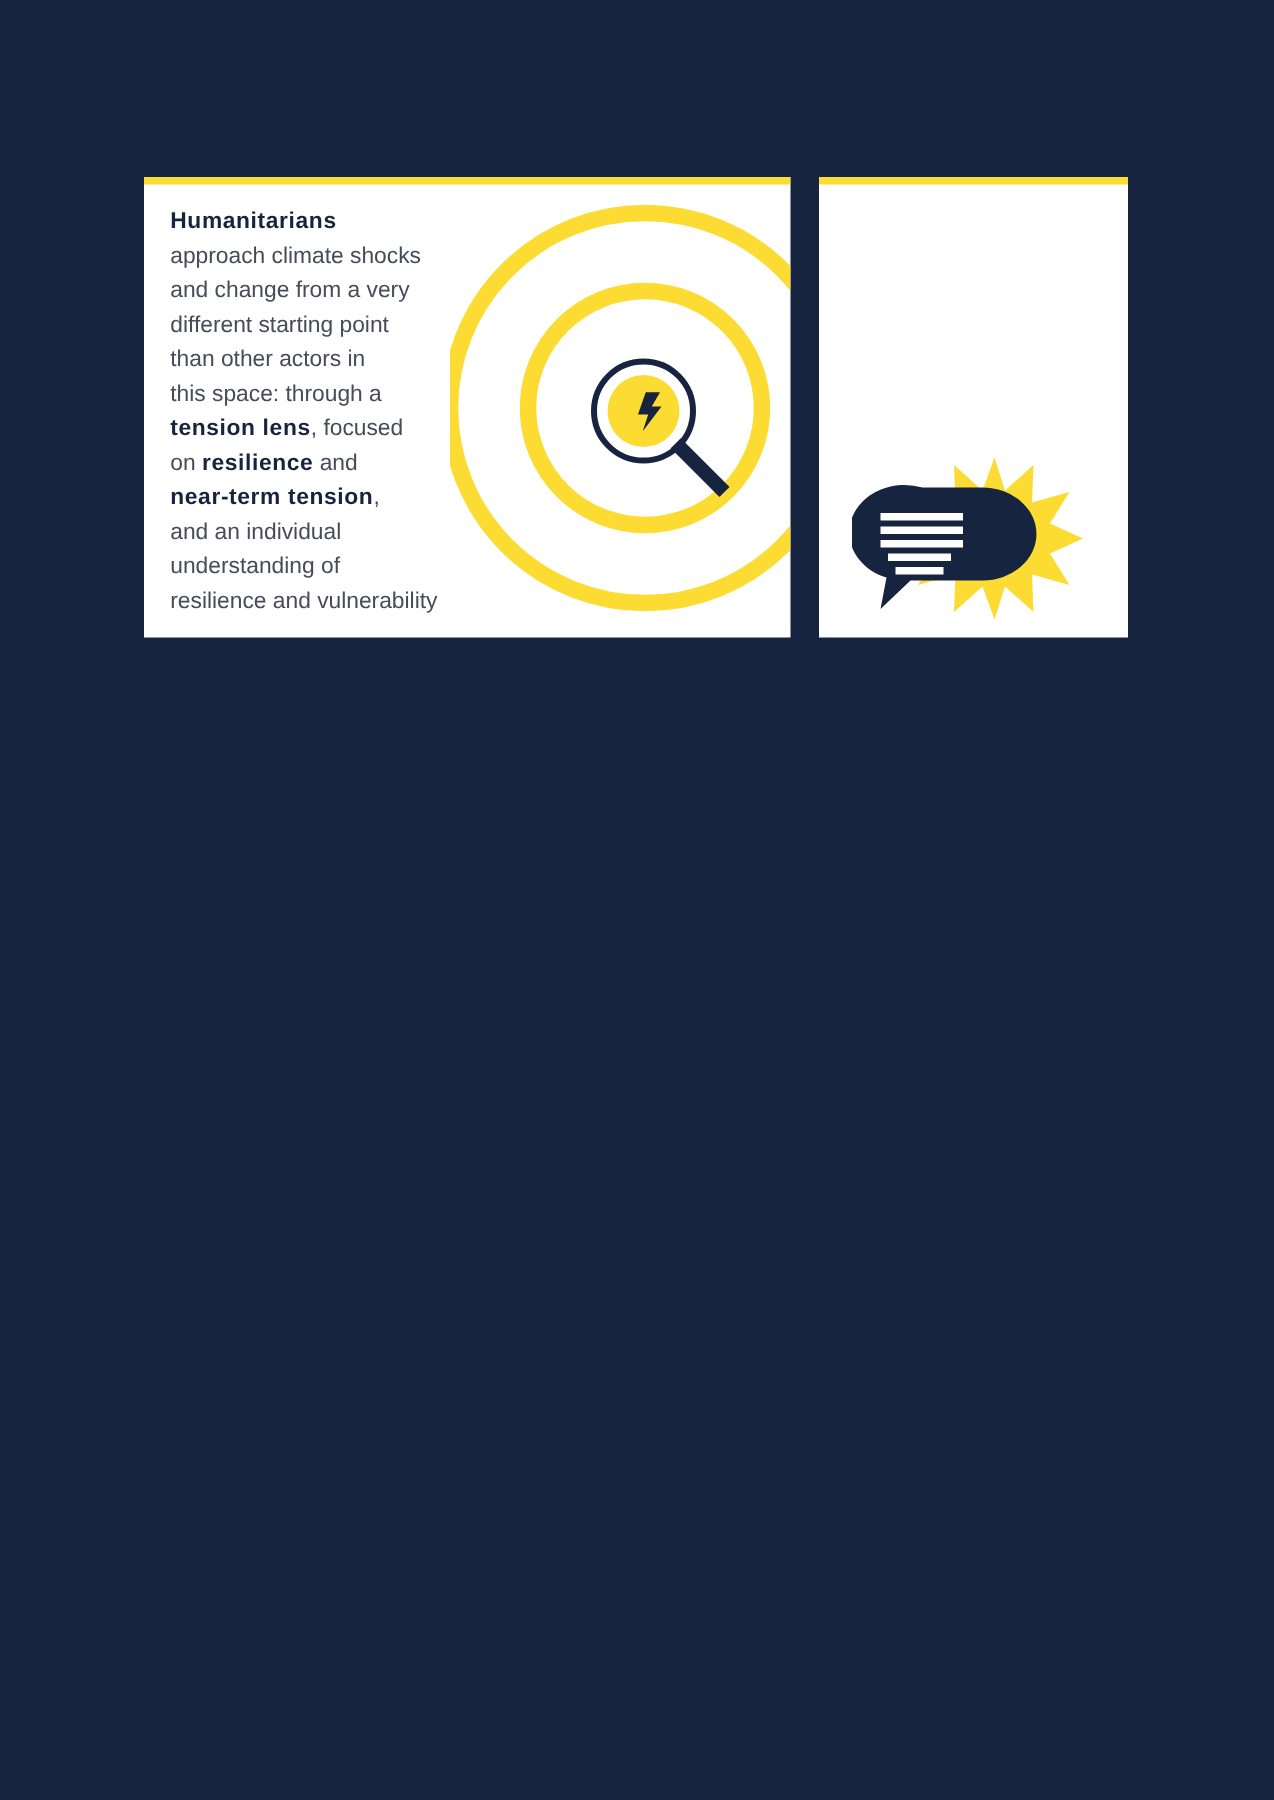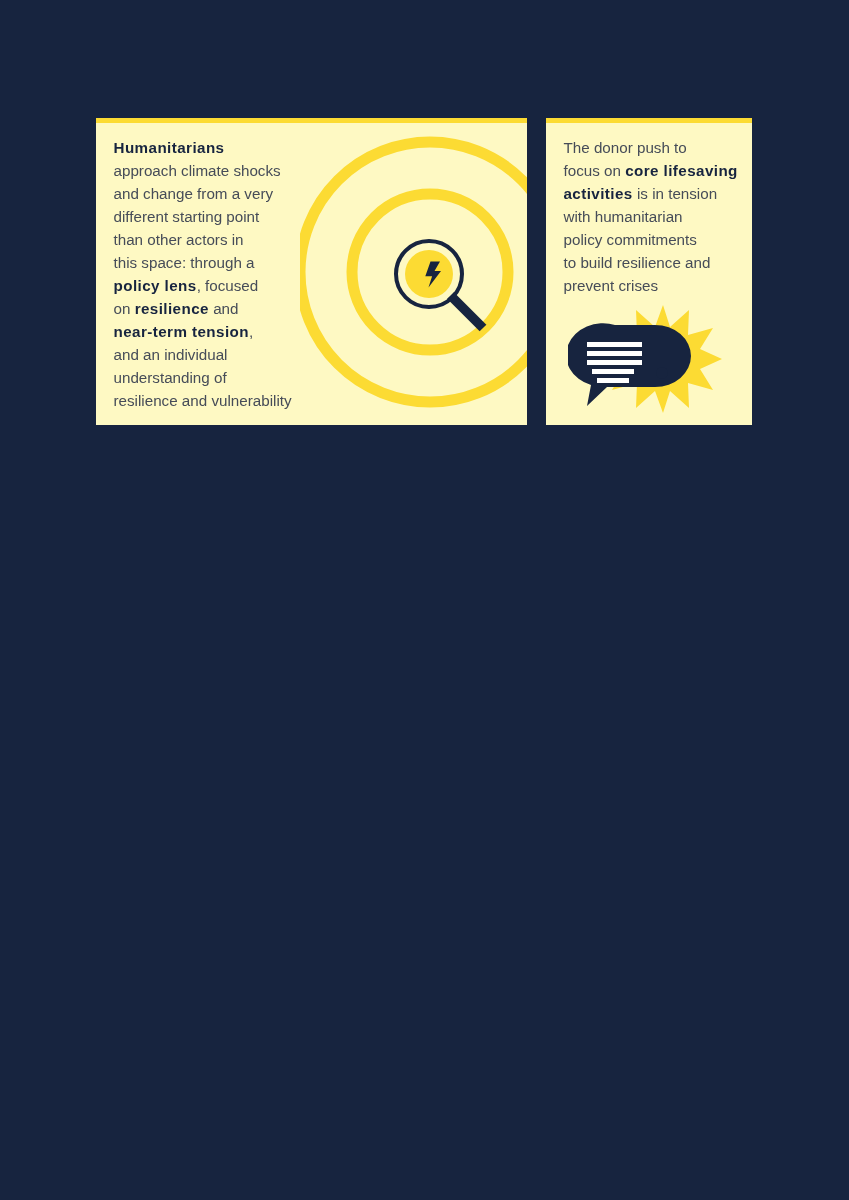--- a/index.html
+++ b/index.html
@@ -1,34 +1,34 @@
 <!DOCTYPE html>
 <html><head>
 <meta charset="utf-8">
 <style>
   html,body{margin:0;padding:0;}
   body{width:849px;height:1200px;background:#17243f;font-family:"Liberation Sans",sans-serif;overflow:hidden;}
-  .card{position:absolute;background:#fef9c3;box-sizing:border-box;overflow:hidden;}
+  .card{position:absolute;background:#ffffff;box-sizing:border-box;overflow:hidden;}
   .card .topbar{position:absolute;left:0;top:0;width:100%;height:5px;background:#fcdb33;}
   .ctext{position:absolute;color:#464c58;font-size:15.2px;line-height:23px;white-space:pre-wrap;}
   .ctext b{color:#17243f;font-weight:bold;letter-spacing:0.42px;}
   .icon{position:absolute;}
 </style>
 </head>
 <body>
 
 <div class="card" style="left:96px;top:118px;width:431px;height:307px;">
   <div class="topbar"></div>
   <div class="ctext" style="left:17.5px;top:18px;width:200px;"><b>Humanitarians</b>
 approach climate shocks
 and change from a very
 different starting point
 than other actors in
 this space: through a
-<b>policy lens</b>, focused
+<b>tension lens</b>, focused
 on <b>resilience</b> and
 <b>near-term tension</b>,
 and an individual
 understanding of
 resilience and vulnerability</div>
   <div class="icon" style="left:204px;top:0px;width:227px;height:307px;">
     <svg viewBox="0 0 227 307" width="227" height="307">
       <g fill="none" stroke="#fcdb33" stroke-width="11">
         <circle cx="130" cy="154" r="130"></circle>
         <circle cx="130" cy="154" r="78"></circle>
@@ -36,27 +36,20 @@
       <circle cx="129" cy="156" r="24" fill="#fcdb33"></circle>
       <path d="M150.5 177.5 L183 210" stroke="#17243f" stroke-width="9.5" stroke-linecap="butt"></path>
       <circle cx="129" cy="156" r="33" fill="none" stroke="#17243f" stroke-width="4"></circle>
       <path d="M130.5 143.5 h9.5 l-5.5 9.5 h6.5 l-12.5 16.5 l3.6 -11.2 h-6.8 z" fill="#17243f"></path>
     </svg>
   </div>
 </div>
 
 <div class="card" style="left:546px;top:118px;width:206px;height:307px;">
   <div class="topbar"></div>
-  <div class="ctext" style="left:17.5px;top:18px;width:190px;">The donor push to
-focus on <b>core lifesaving
-activities</b> is in tension
-with humanitarian
-policy commitments
-to build resilience and
-prevent crises</div>
   <div class="icon" style="left:22px;top:185px;width:164px;height:112px;">
     <svg viewBox="0 0 164 112" width="164" height="112">
       <path d="M95 2 l7 22 l19 -17 l-1 25 l25 -7 l-13 21 l22 10 l-22 10 l13 21 l-25 -7 l1 25 l-19 -17 l-7 22 l-8 -22 l-19 17 l1 -25 l-25 7 l13 -21 l-22 -10 l22 -10 l-13 -21 l25 7 l-1 -25 l19 17 z" fill="#fcdb33"></path>
       <path d="M47 22 h40 a36 31 0 0 1 0 62 h-48 l-20 19 l4 -21 a36 31 0 0 1 24 -60 z" fill="#17243f"></path>
       <g fill="#fff">
         <rect x="19" y="39" width="55" height="5"></rect>
         <rect x="19" y="48" width="55" height="5"></rect>
         <rect x="19" y="57" width="55" height="5"></rect>
         <rect x="24" y="66" width="42" height="5"></rect>
         <rect x="29" y="75" width="32" height="5"></rect>

